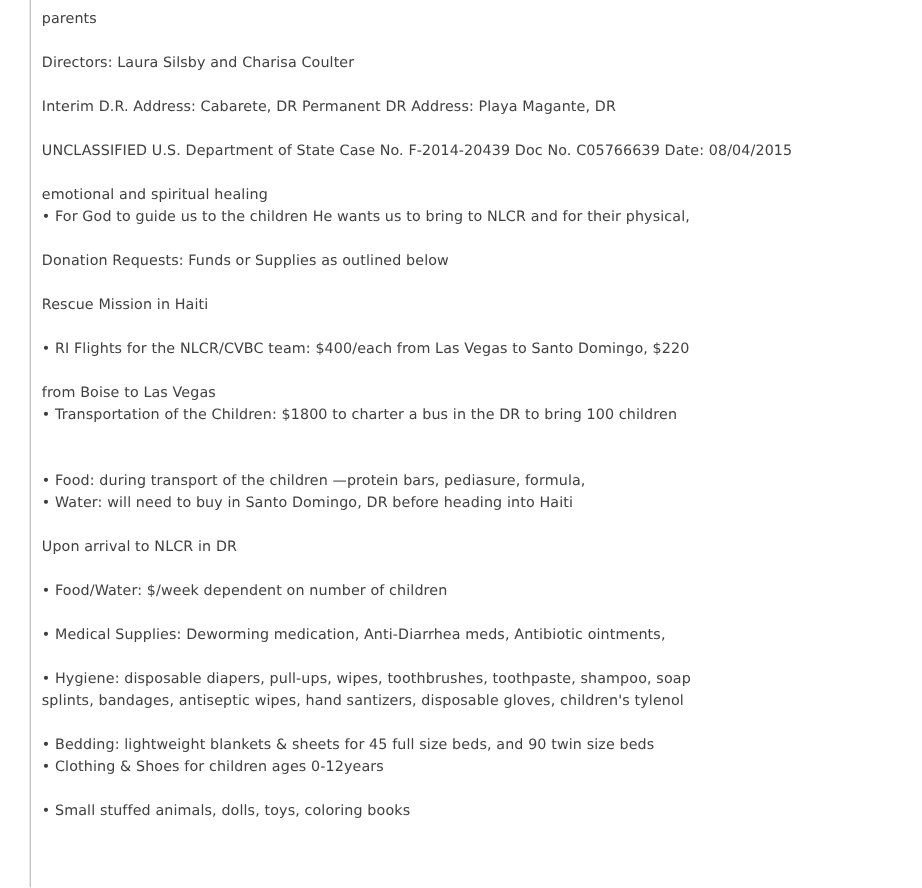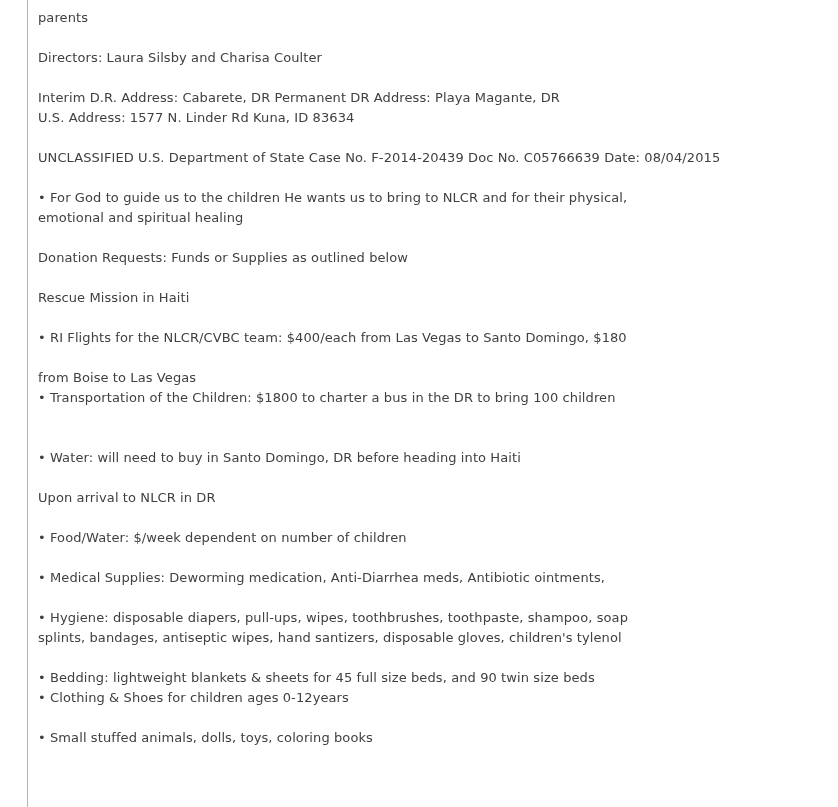--- a/index.html
+++ b/index.html
@@ -43,37 +43,37 @@
 <body>
 
 <div class="page">
   <div class="left-rule"></div>
   <div class="doc-body">
       <div class="line">parents</div>
       <div class="line"></div>
       <div class="line">Directors: Laura Silsby and Charisa Coulter</div>
       <div class="line"></div>
       <div class="line">Interim D.R. Address: Cabarete, DR Permanent DR Address: Playa Magante, DR</div>
-      <div class="line">U.S. Address: 1577 N. Linder Rd Kuna, ID 83634</div>
       <div class="line"></div>
       <div class="line">UNCLASSIFIED U.S. Department of State Case No. F-2014-20439 Doc No. C05766639 Date: 08/04/2015</div>
       <div class="line"></div>
+      <div class="line">emotional and spiritual healing</div>
       <div class="line">• For God to guide us to the children He wants us to bring to NLCR and for their physical,</div>
-      <div class="line">emotional and spiritual healing</div>
       <div class="line"></div>
       <div class="line">Donation Requests: Funds or Supplies as outlined below</div>
       <div class="line"></div>
       <div class="line">Rescue Mission in Haiti</div>
       <div class="line"></div>
-      <div class="line">• RI Flights for the NLCR/CVBC team: $400/each from Las Vegas to Santo Domingo, $180</div>
+      <div class="line">• RI Flights for the NLCR/CVBC team: $400/each from Las Vegas to Santo Domingo, $220</div>
       <div class="line"></div>
       <div class="line">from Boise to Las Vegas</div>
       <div class="line">• Transportation of the Children: $1800 to charter a bus in the DR to bring 100 children</div>
       <div class="line"></div>
       <div class="line"></div>
+      <div class="line">• Food: during transport of the children —protein bars, pediasure, formula,</div>
       <div class="line">• Water: will need to buy in Santo Domingo, DR before heading into Haiti</div>
       <div class="line"></div>
       <div class="line">Upon arrival to NLCR in DR</div>
       <div class="line"></div>
       <div class="line">• Food/Water: $/week dependent on number of children</div>
       <div class="line"></div>
       <div class="line">• Medical Supplies: Deworming medication, Anti-Diarrhea meds, Antibiotic ointments,</div>
       <div class="line"></div>
       <div class="line">• Hygiene: disposable diapers, pull-ups, wipes, toothbrushes, toothpaste, shampoo, soap</div>
       <div class="line">splints, bandages, antiseptic wipes, hand santizers, disposable gloves, children's tylenol</div>

